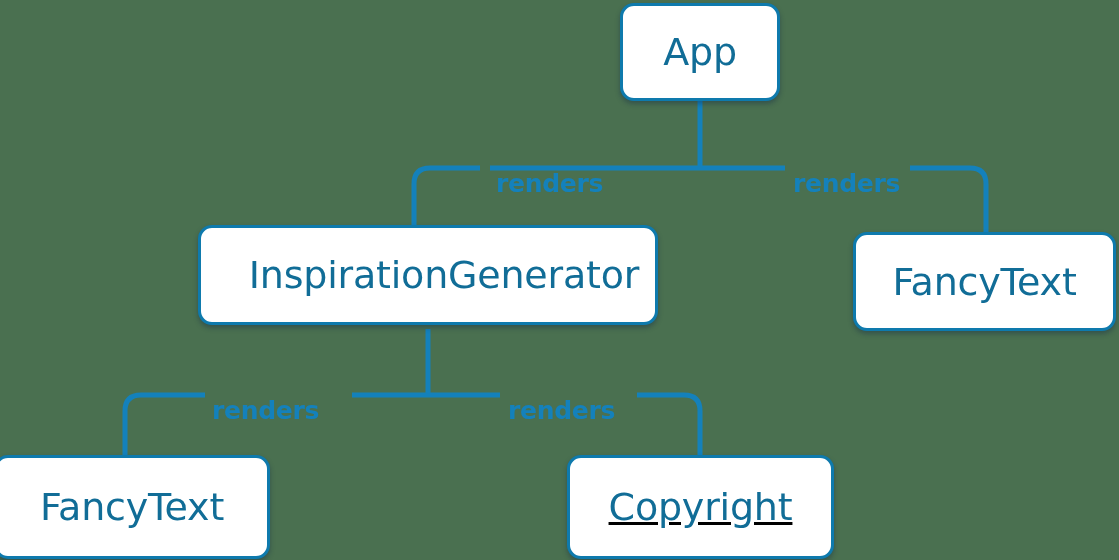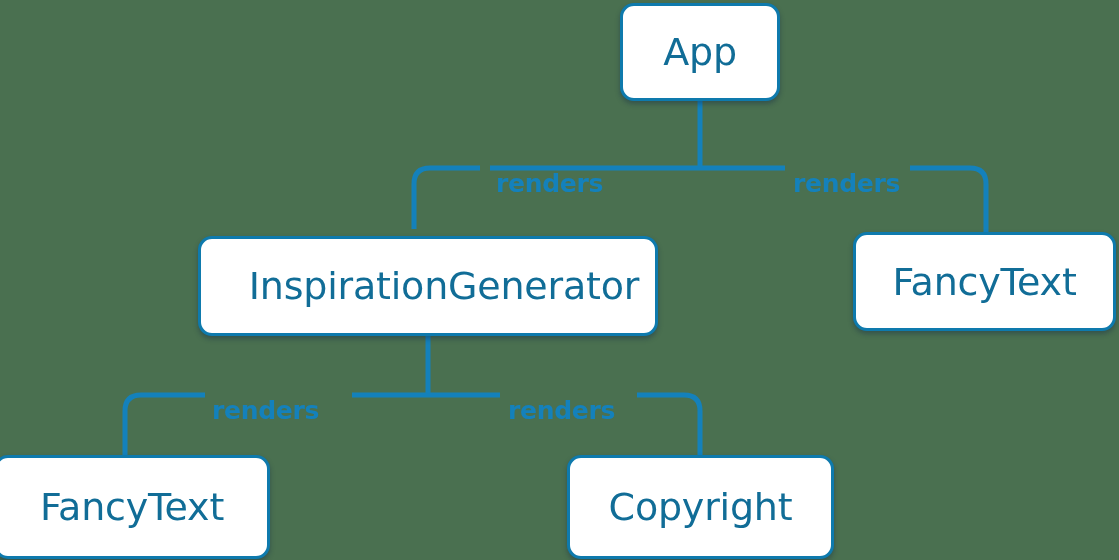--- a/index.html
+++ b/index.html
@@ -41,24 +41,24 @@
   .node .label {
     color: #116d97;
     font-family: "DejaVu Sans", sans-serif;
     font-size: 38px;
     font-weight: 400;
     letter-spacing: -0.2px;
     white-space: nowrap;
     line-height: 1;
   }
   #node-app        { left: 620px; top: 3px;   width: 160px; height: 98px; }
-  #node-insgen     { left: 198px; top: 236px; width: 460px; height: 100px; padding-left: 32px; }
+  #node-insgen     { left: 198px; top: 225px; width: 460px; height: 100px; padding-left: 32px; }
   #node-fancy-r    { left: 853px; top: 232px; width: 263px; height: 99px; }
   #node-fancy-l    { left: -6px;  top: 455px; width: 276px; height: 104px; }
-  #node-copyright  { left: 567px; top: 455px; width: 267px; height: 104px; }
+  #node-copyright  { left: 567px; top: 455px; width: 267px; height: 104px; text-decoration: underline; }
 
   #node-fancy-l  { border-top-left-radius: 14px; border-bottom-left-radius: 14px; }
 
   .edge-label {
     position: absolute;
     color: #1481bb;
     font-family: "DejaVu Sans", sans-serif;
     font-size: 25px;
     font-weight: 600;
     letter-spacing: -0.3px;

